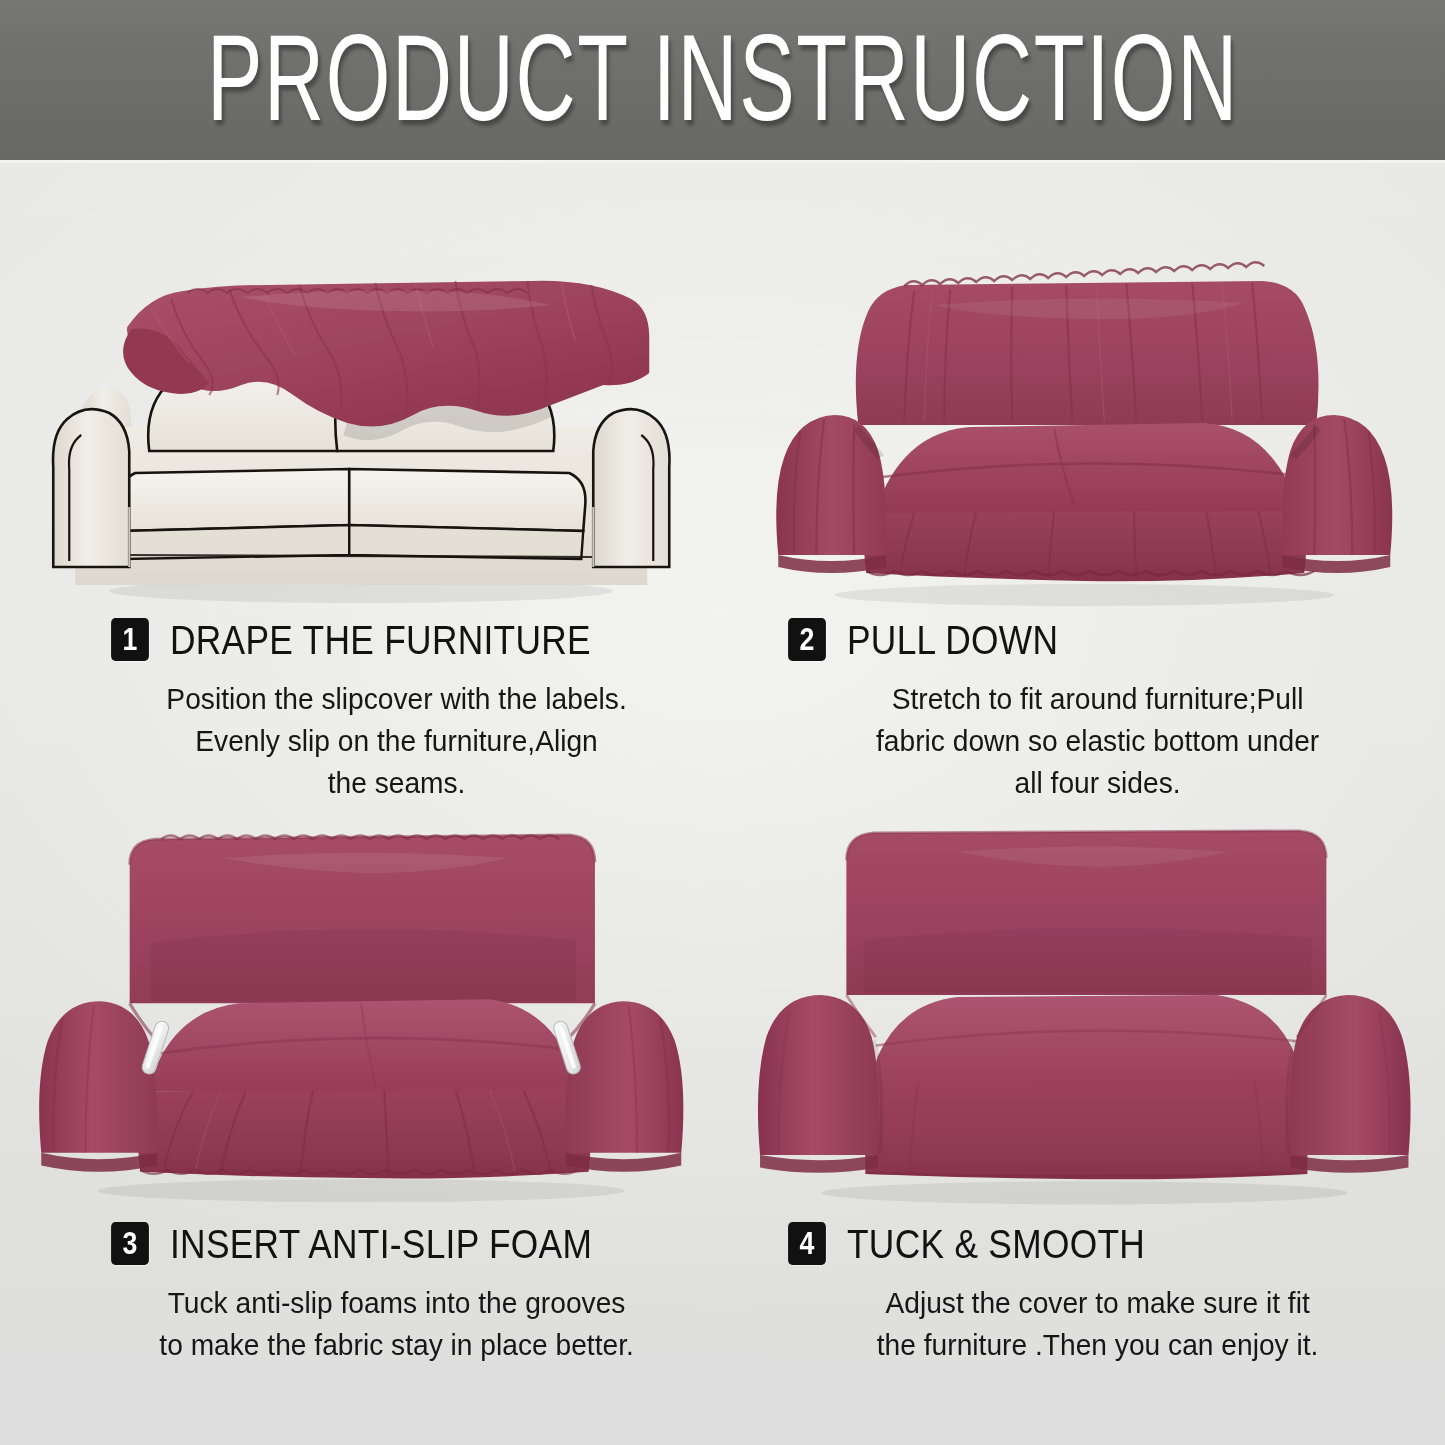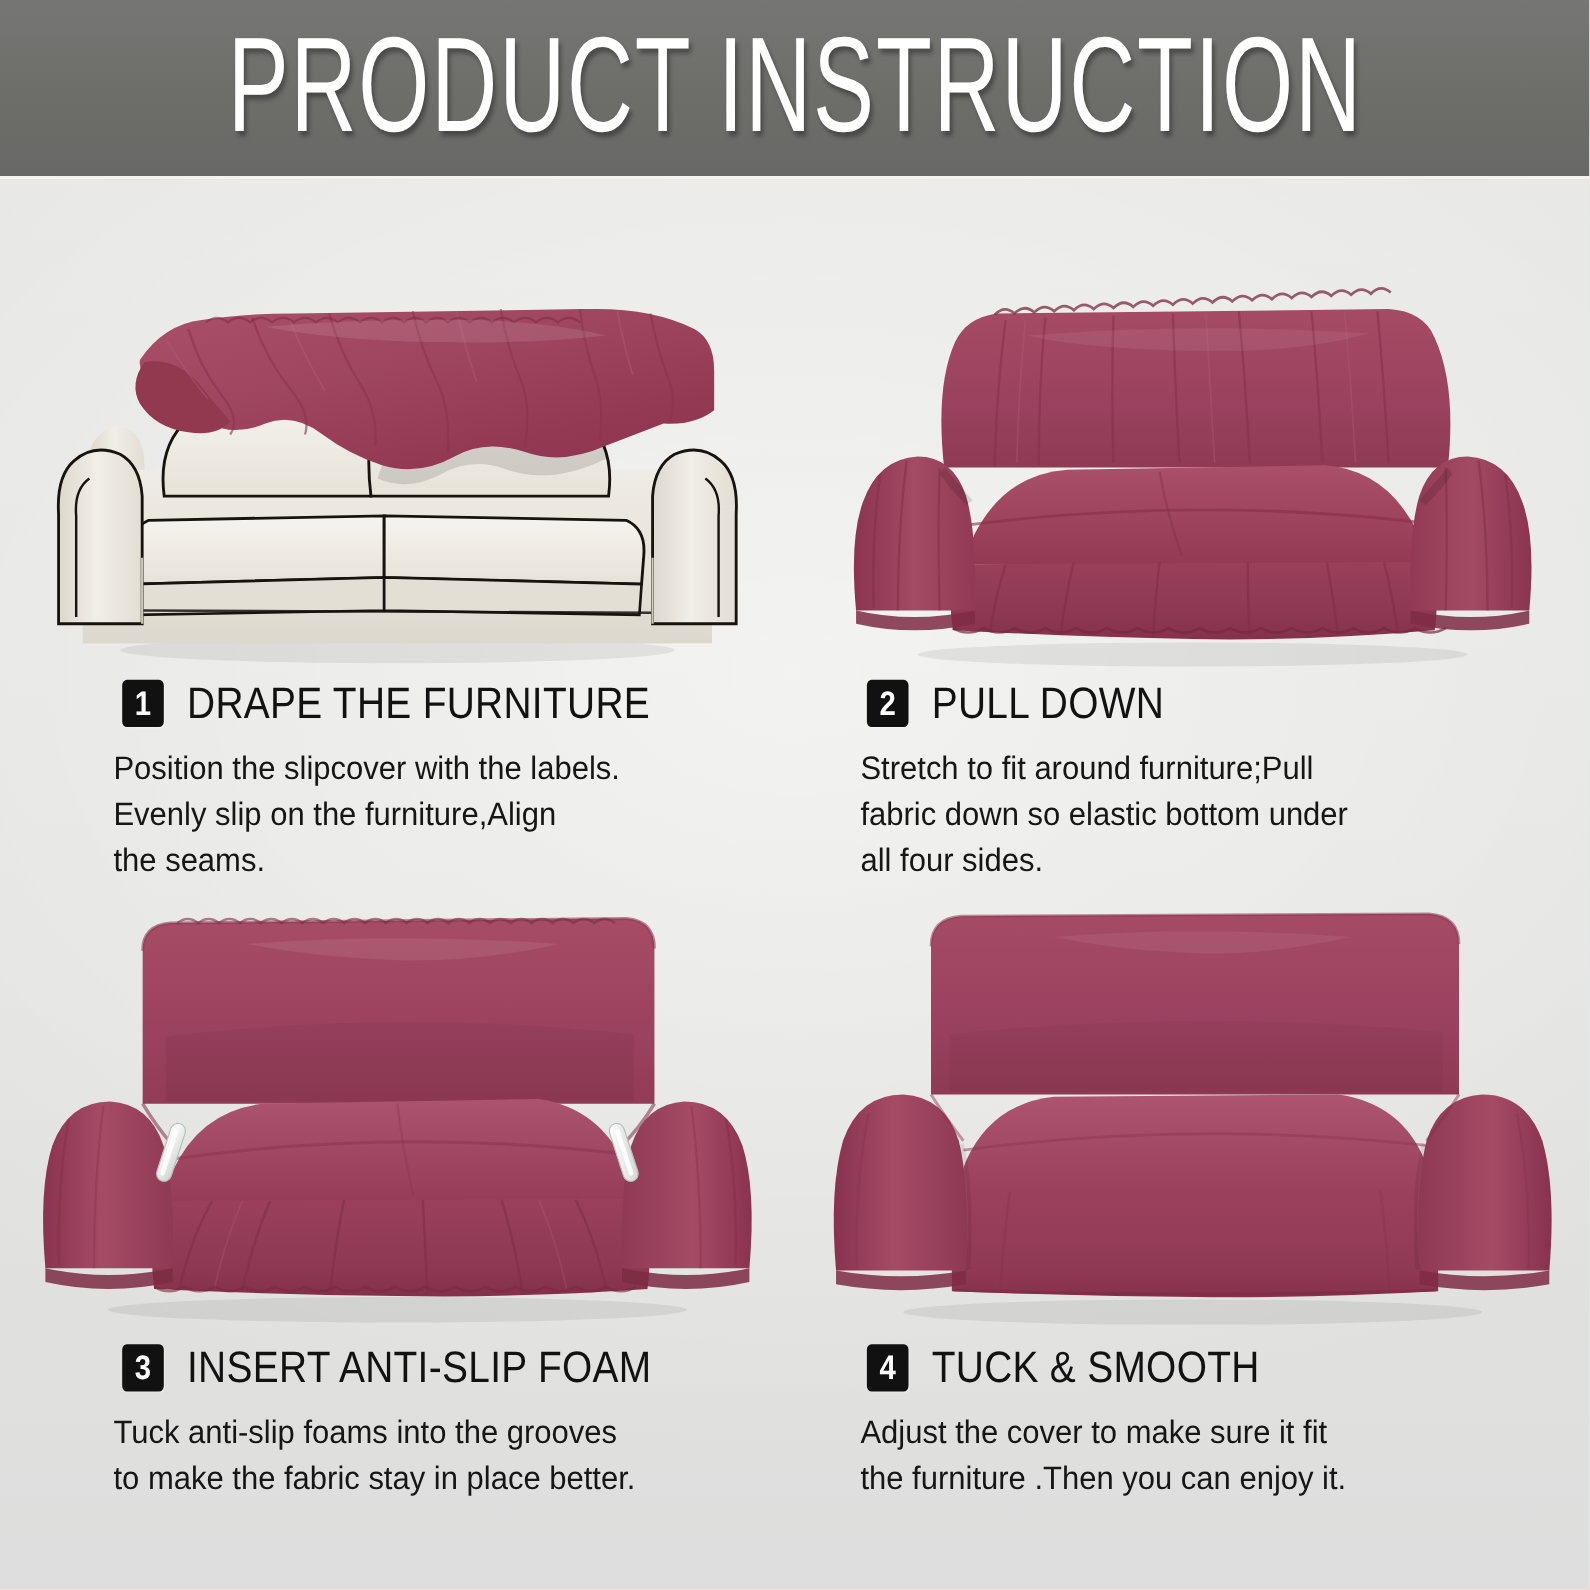--- a/index.html
+++ b/index.html
@@ -6,22 +6,23 @@
   html,body{ background:#ffffff; }
   body{
     width:1445px; height:1445px;
     font-family:"Liberation Sans", sans-serif;
     overflow:hidden; position:relative;
   }
 
   
   #page{
     position:absolute; inset:0;
-    background:#fdba74;
+    background:#8b5cf6;
     overflow:hidden;
+    text-align:center;
   }
   
   #page::after{
     content:""; position:absolute; left:0; top:163px; right:0; bottom:0;
     background:
       radial-gradient(120% 90% at 50% 35%, rgba(255,255,255,.55) 0%, rgba(255,255,255,0) 62%),
       linear-gradient(180deg,#e7e7e5 0%,#e3e3e1 55%,#dedede 100%);
     pointer-events:none;
   }
 

